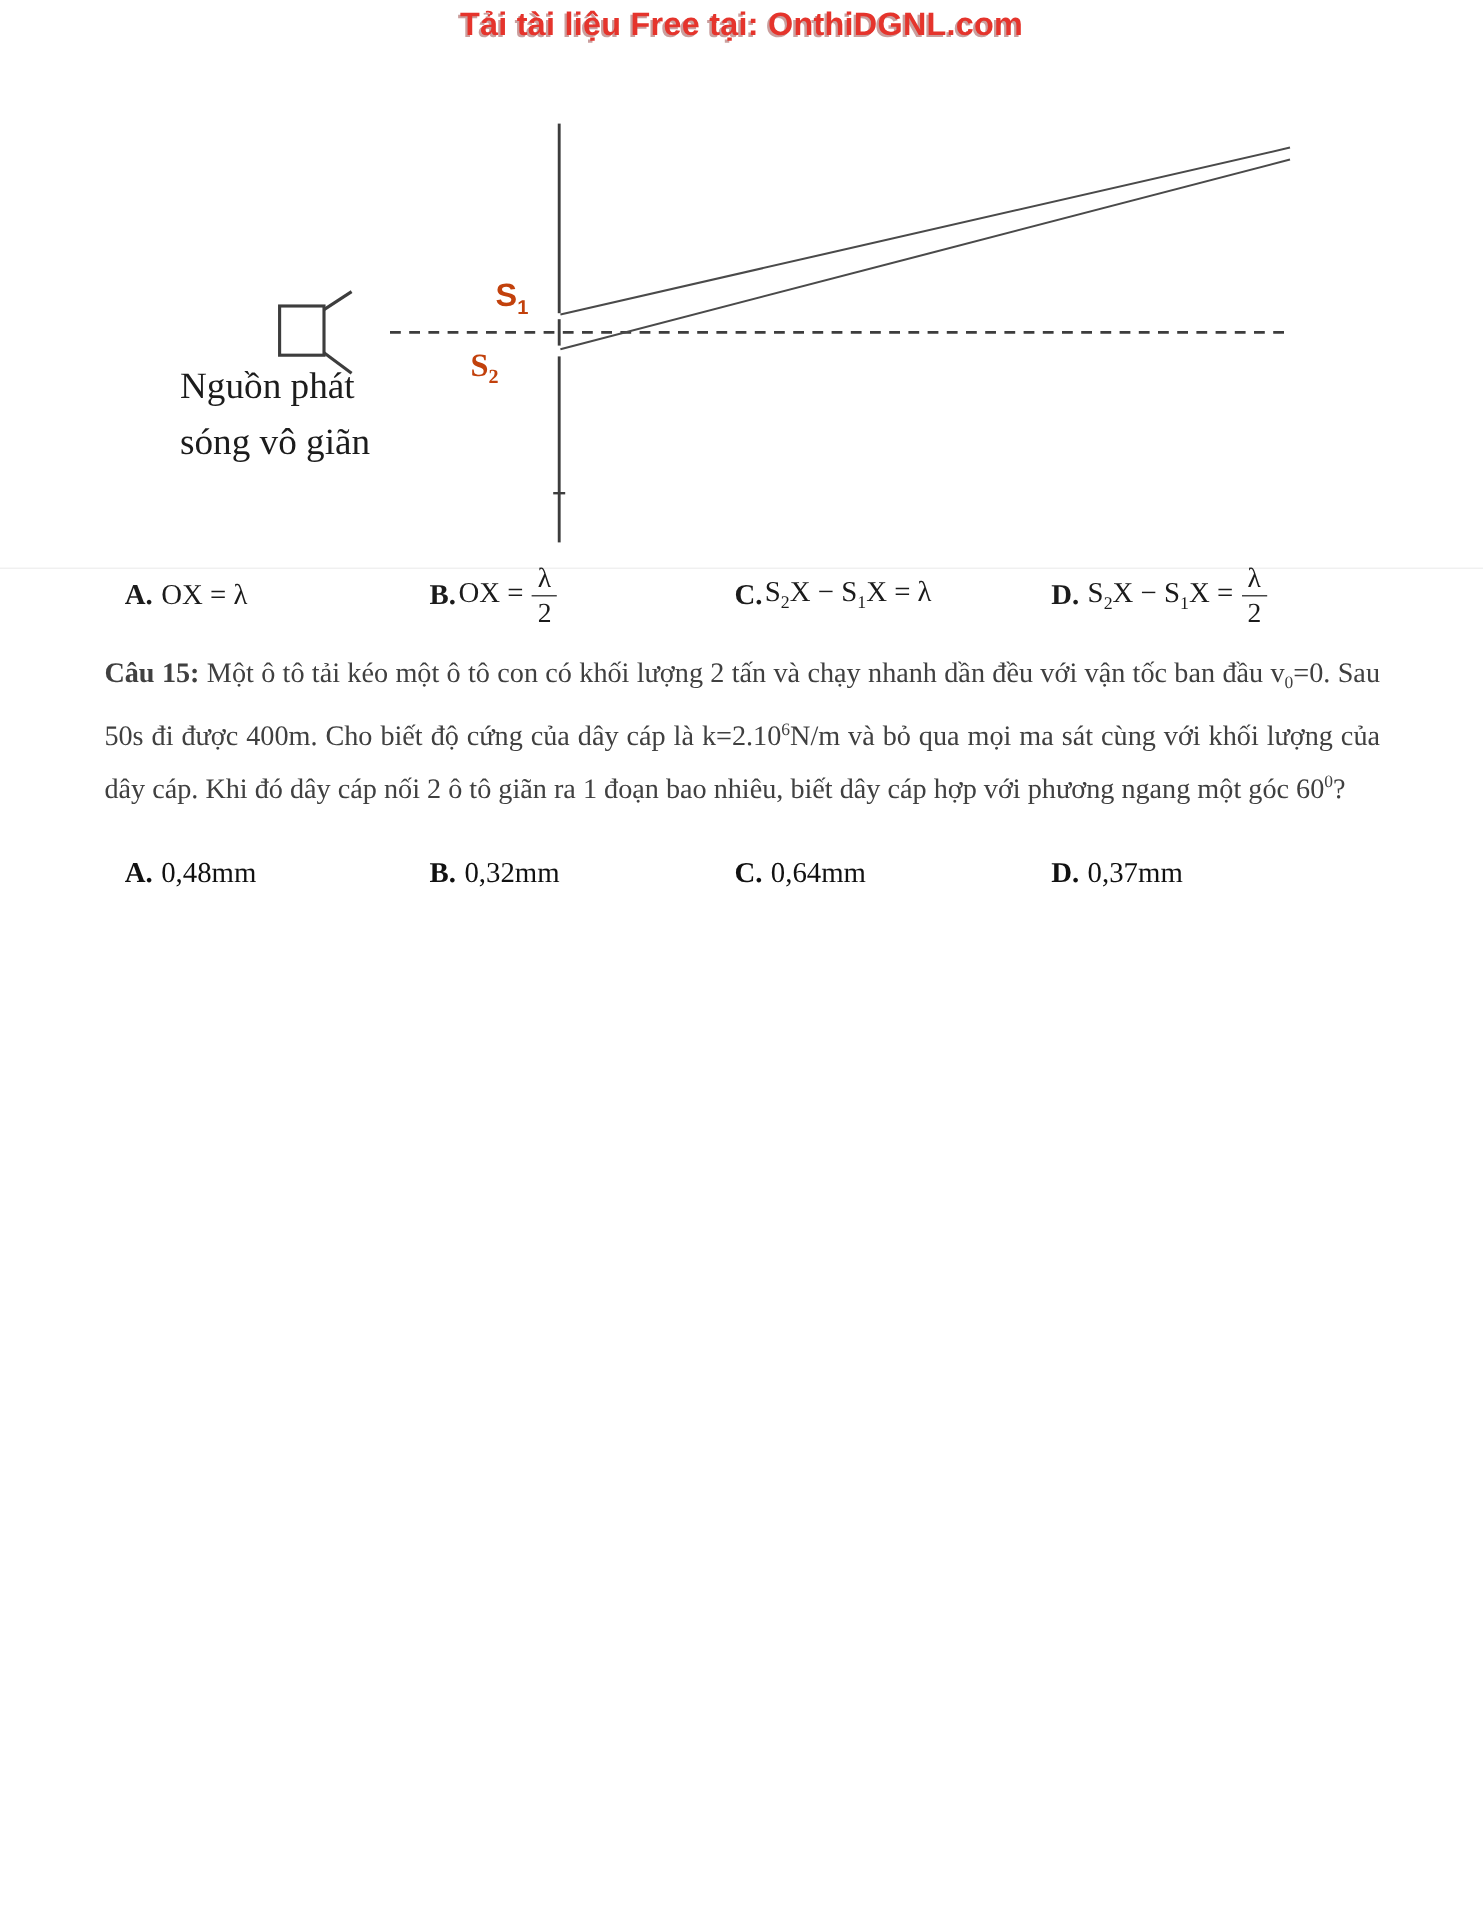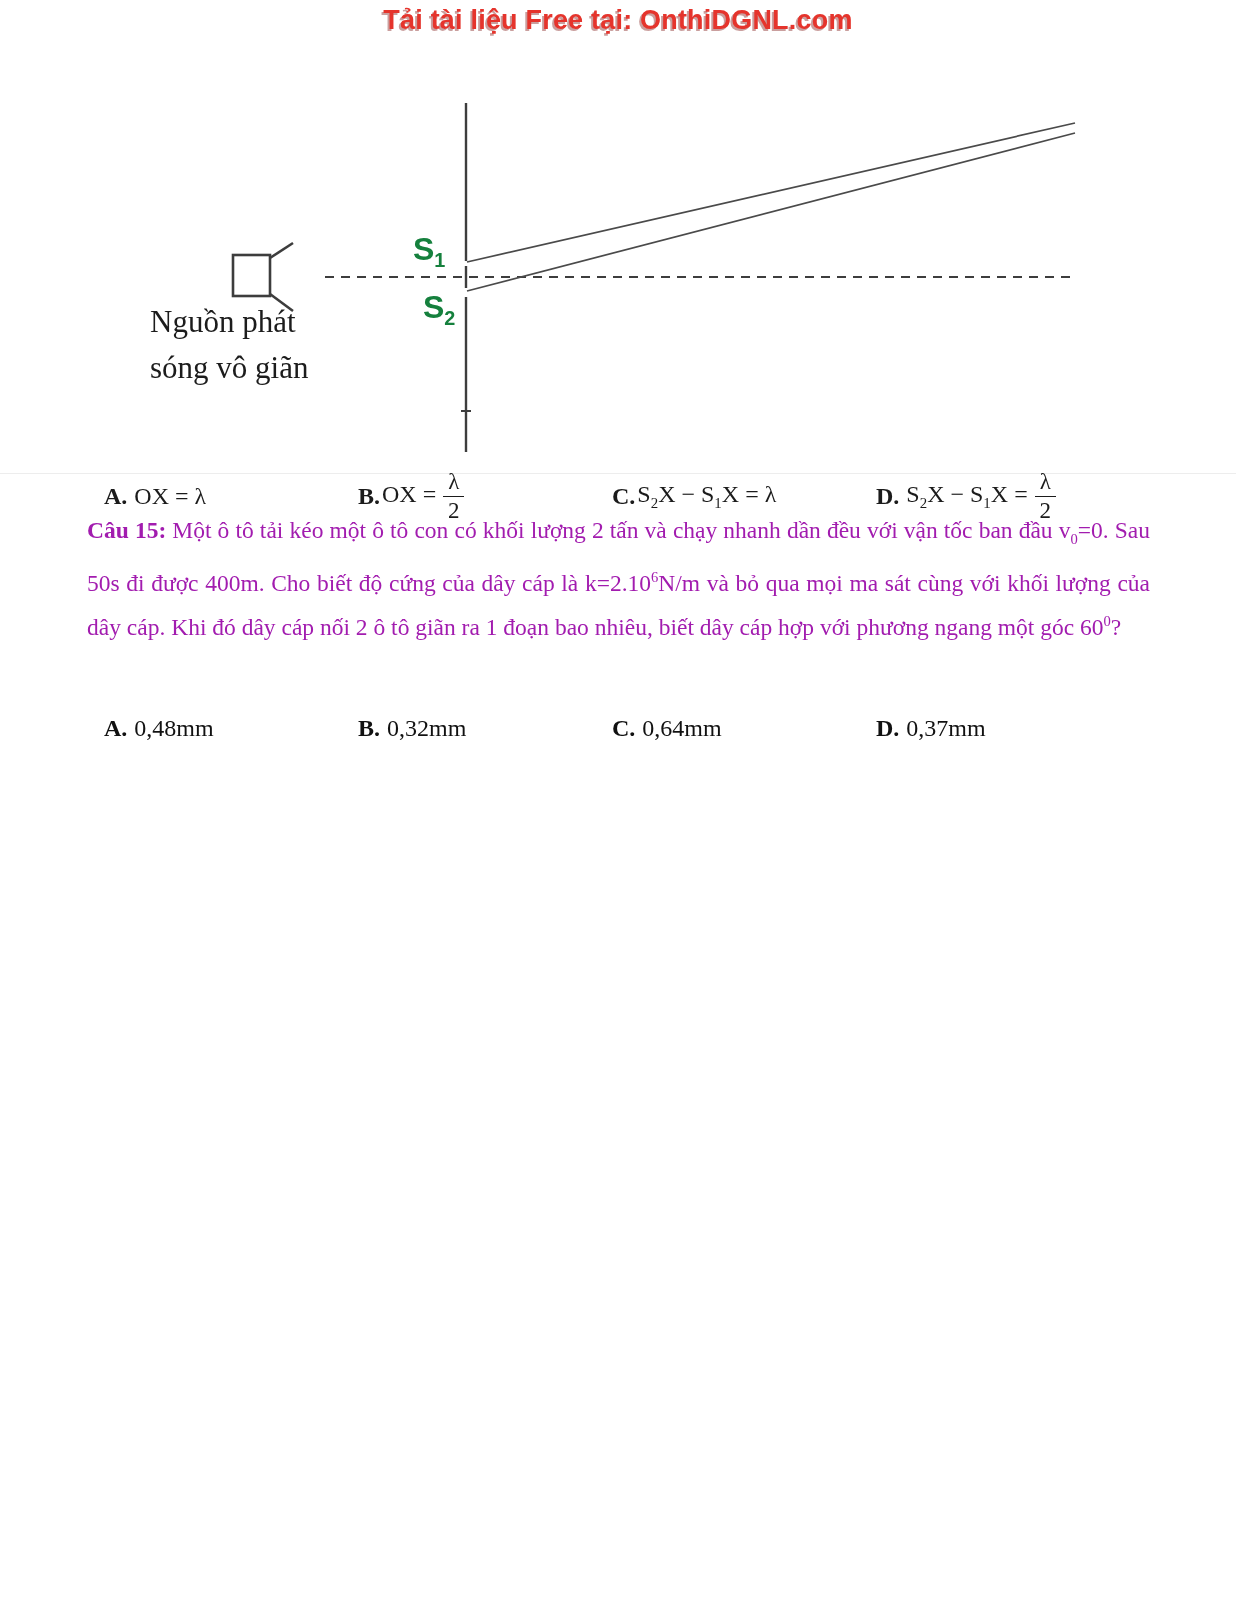--- a/index.html
+++ b/index.html
@@ -25,22 +25,22 @@
     text-shadow: -2px 2px 0 rgba(158, 80, 78, 0.55);
   }
 
   
   .diagram { position: absolute; top: 0; left: 0; width: 1236px; height: 460px; }
   .diagram svg { position: absolute; top: 0; left: 0; }
   .slit-label {
     position: absolute;
     font-family: "Liberation Sans", sans-serif;
     font-weight: bold;
-    font-size: 32px;
-    color: #15803d;
+    font-size: 27px;
+    color: #c2410c;
     line-height: 1;
   }
   .slit-label sub { font-size: 0.62em; }
   .source-caption {
     position: absolute;
     left: 150px; top: 299px; width: 224px;
     font-size: 31px;
     line-height: 46px;
     color: #1c1c1c;
   }
@@ -65,23 +65,23 @@
   .frac {
     display: inline-block; vertical-align: middle;
     text-align: center; margin-left: 7px;
     font-size: 23px; line-height: 1.12;
   }
   .frac .num { display: block; border-bottom: 1.6px solid #1b1b1b; padding: 0 5px 1px; }
   .frac .den { display: block; padding-top: 1px; }
 
   
   .question {
-    position: absolute; left: 87px; top: 511px; width: 1063px;
+    position: absolute; left: 87px; top: 542px; width: 1063px;
     font-size: 23.5px; line-height: 38.5px;
-    text-align: justify; color: #a21caf;
+    text-align: justify; color: #404040;
   }
   .question .q-label { font-weight: bold; }
 
   
   .answer-row { position: absolute; top: 691px; left: 0; width: 1236px; height: 34px; margin-top: 24px; }
   .answer-option {
     position: absolute; top: 0;
     font-size: 24px; color: #111111; white-space: nowrap;
   }
   .answer-option .opt-label { font-weight: bold; margin-right: 7px; }
@@ -112,21 +112,21 @@
         <line x1="270" y1="294" x2="293" y2="311" stroke-width="2.6"></line>
       </g>
       <g fill="none" stroke-linecap="butt" stroke="#4a4a4a">
         <line x1="467" y1="262" x2="1075" y2="123" stroke-width="1.7"></line>
         <line x1="467" y1="291" x2="1075" y2="133" stroke-width="1.7"></line>
       </g>
     </svg>
 
     <div class="slit-label" style="left:413px; top:233px;"><span>S</span><sub>1</sub></div>
 
-    <div class="slit-label" style="left:423px; top:291px;"><span>S</span><sub>2</sub></div>
+    <div class="slit-label" style="left:392px; top:291px;font-family:Liberation Serif, serif;"><span>S</span><sub>2</sub></div>
 
     <div class="source-caption">
       <div>Nguồn phát</div>
       <div>sóng vô giãn</div>
     </div>
   </div>
 
   <div class="scan-divider"></div>
 
   <div class="formula-row">

